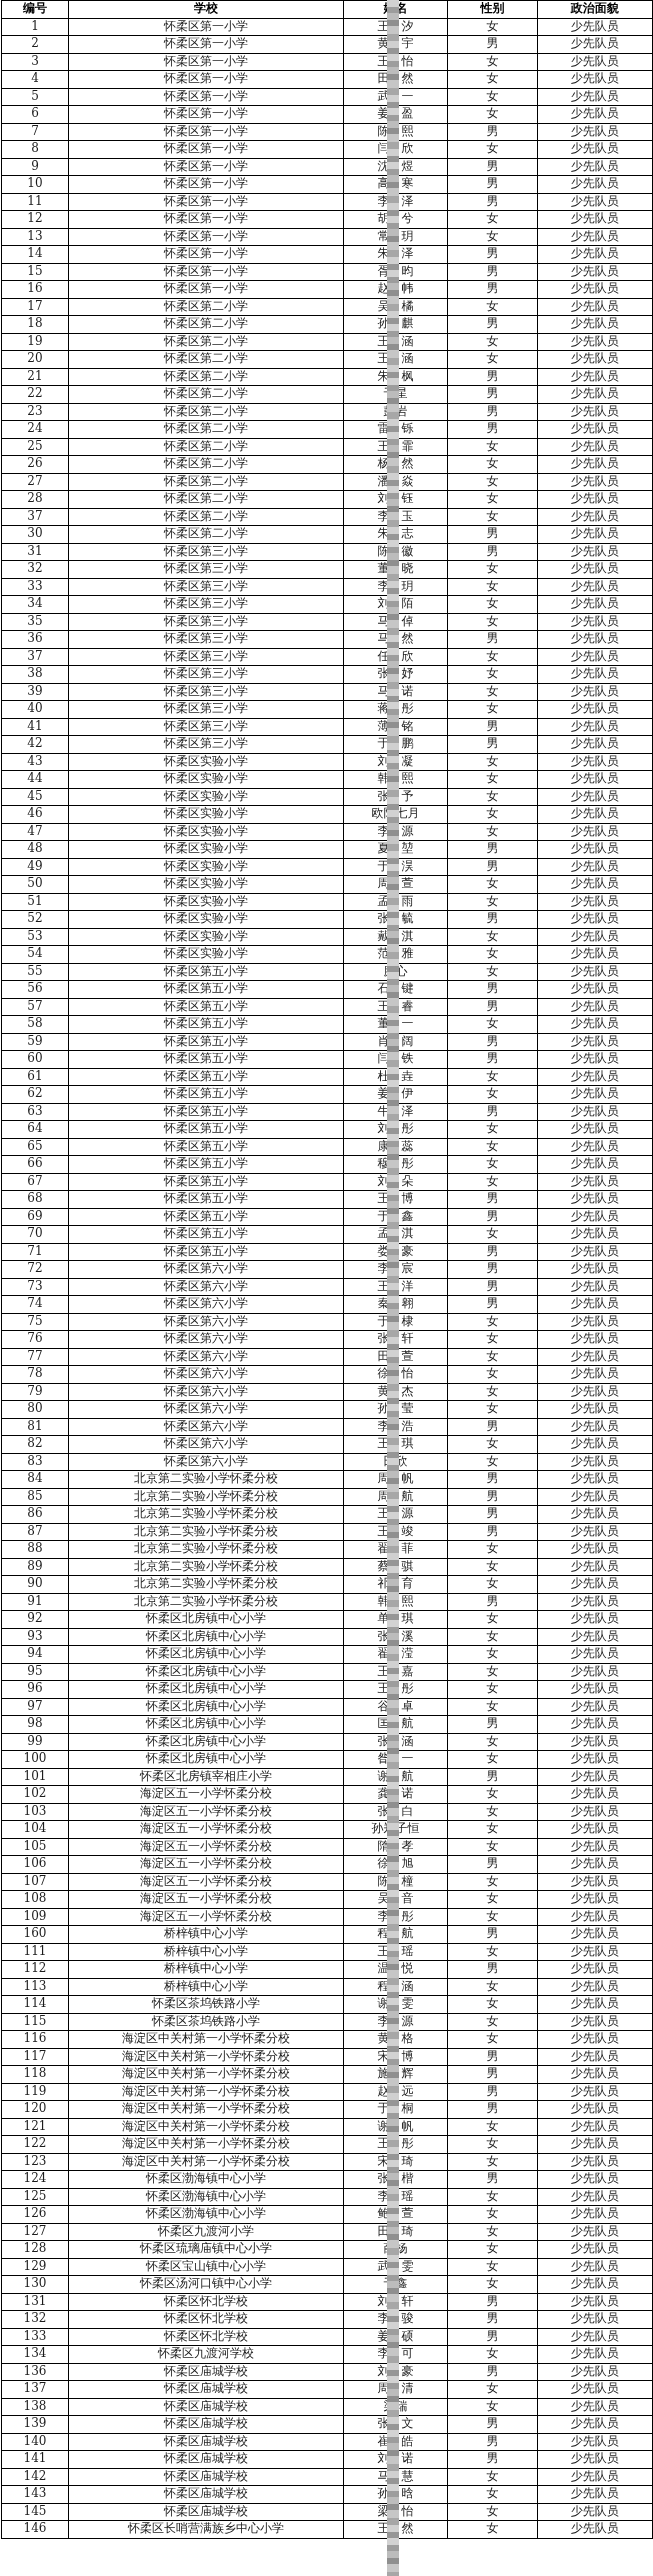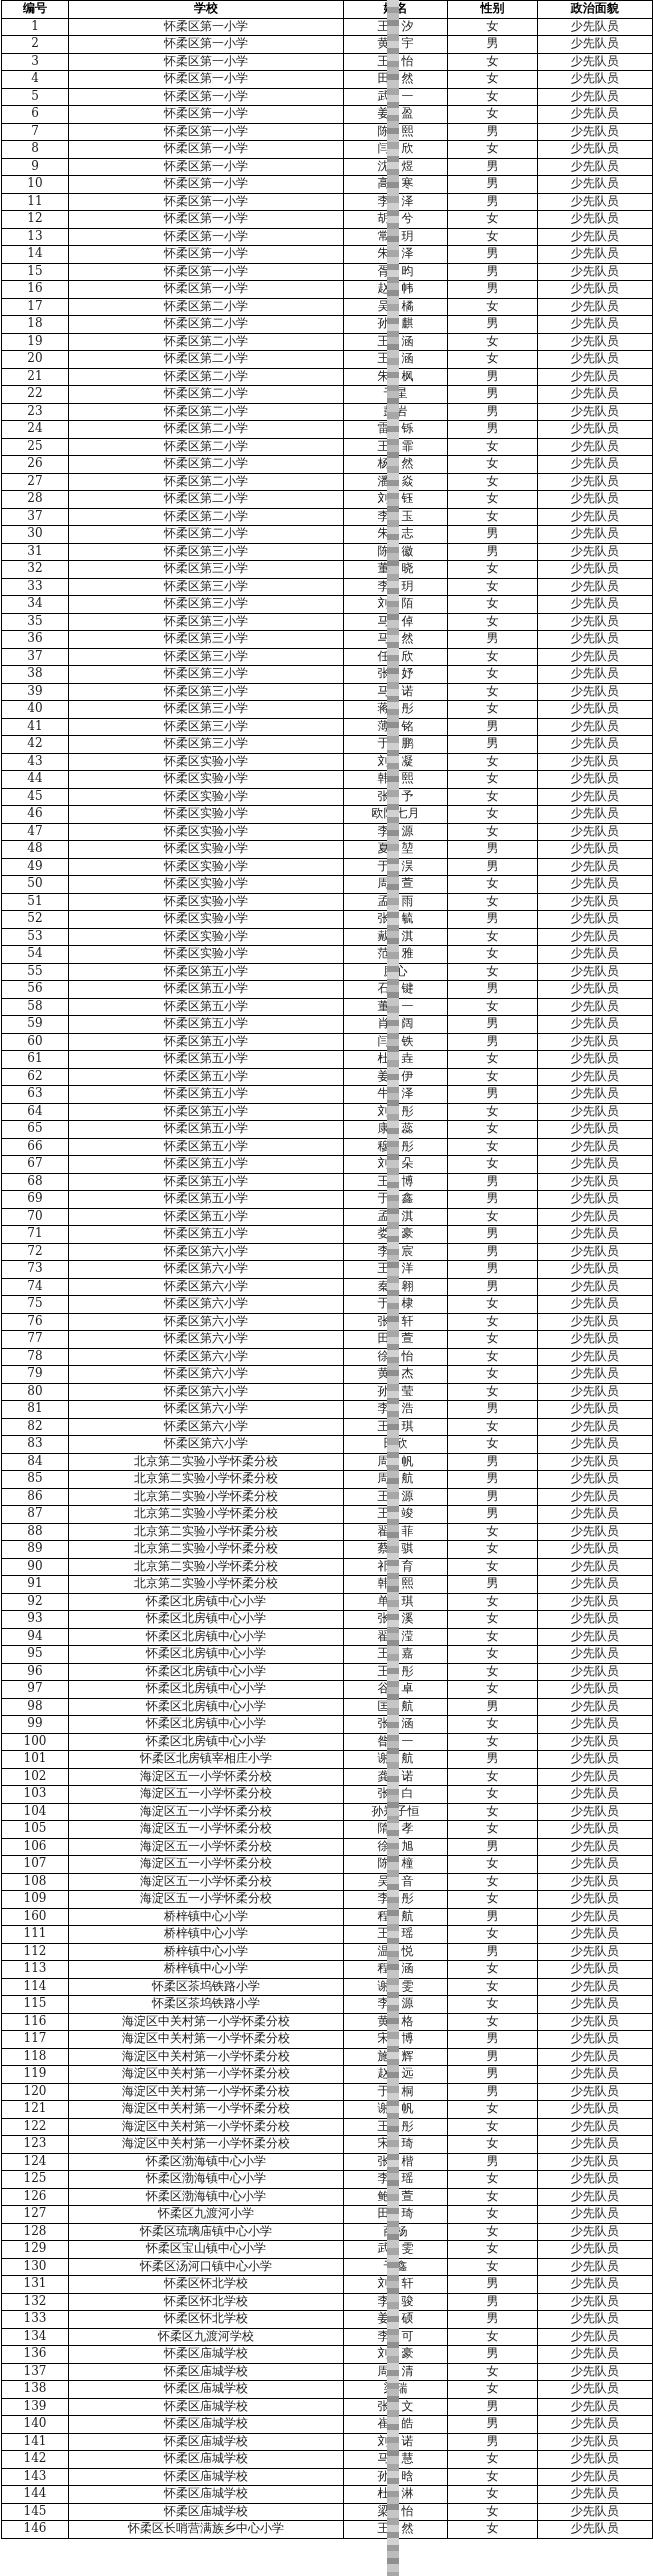--- a/index.html
+++ b/index.html
@@ -467,20 +467,27 @@
           <td class="c-status">少先队员</td>
         </tr>
         <tr>
           <td class="c-id">56</td>
           <td class="c-school">怀柔区第五小学</td>
           <td class="c-name">石　键</td>
           <td class="c-gender">男</td>
           <td class="c-status">少先队员</td>
         </tr>
         <tr>
+          <td class="c-id">57</td>
+          <td class="c-school">怀柔区第五小学</td>
+          <td class="c-name">王　睿</td>
+          <td class="c-gender">男</td>
+          <td class="c-status">少先队员</td>
+        </tr>
+        <tr>
           <td class="c-id">58</td>
           <td class="c-school">怀柔区第五小学</td>
           <td class="c-name">董　一</td>
           <td class="c-gender">女</td>
           <td class="c-status">少先队员</td>
         </tr>
         <tr>
           <td class="c-id">59</td>
           <td class="c-school">怀柔区第五小学</td>
           <td class="c-name">肖　阔</td>
@@ -1058,27 +1065,20 @@
           <td class="c-id">142</td>
           <td class="c-school">怀柔区庙城学校</td>
           <td class="c-name">马　慧</td>
           <td class="c-gender">女</td>
           <td class="c-status">少先队员</td>
         </tr>
         <tr>
           <td class="c-id">143</td>
           <td class="c-school">怀柔区庙城学校</td>
           <td class="c-name">孙　晗</td>
-          <td class="c-gender">女</td>
-          <td class="c-status">少先队员</td>
-        </tr>
-        <tr>
-          <td class="c-id">144</td>
-          <td class="c-school">怀柔区庙城学校</td>
-          <td class="c-name">杜　淋</td>
           <td class="c-gender">女</td>
           <td class="c-status">少先队员</td>
         </tr>
         <tr>
           <td class="c-id">145</td>
           <td class="c-school">怀柔区庙城学校</td>
           <td class="c-name">梁　怡</td>
           <td class="c-gender">女</td>
           <td class="c-status">少先队员</td>
         </tr>

